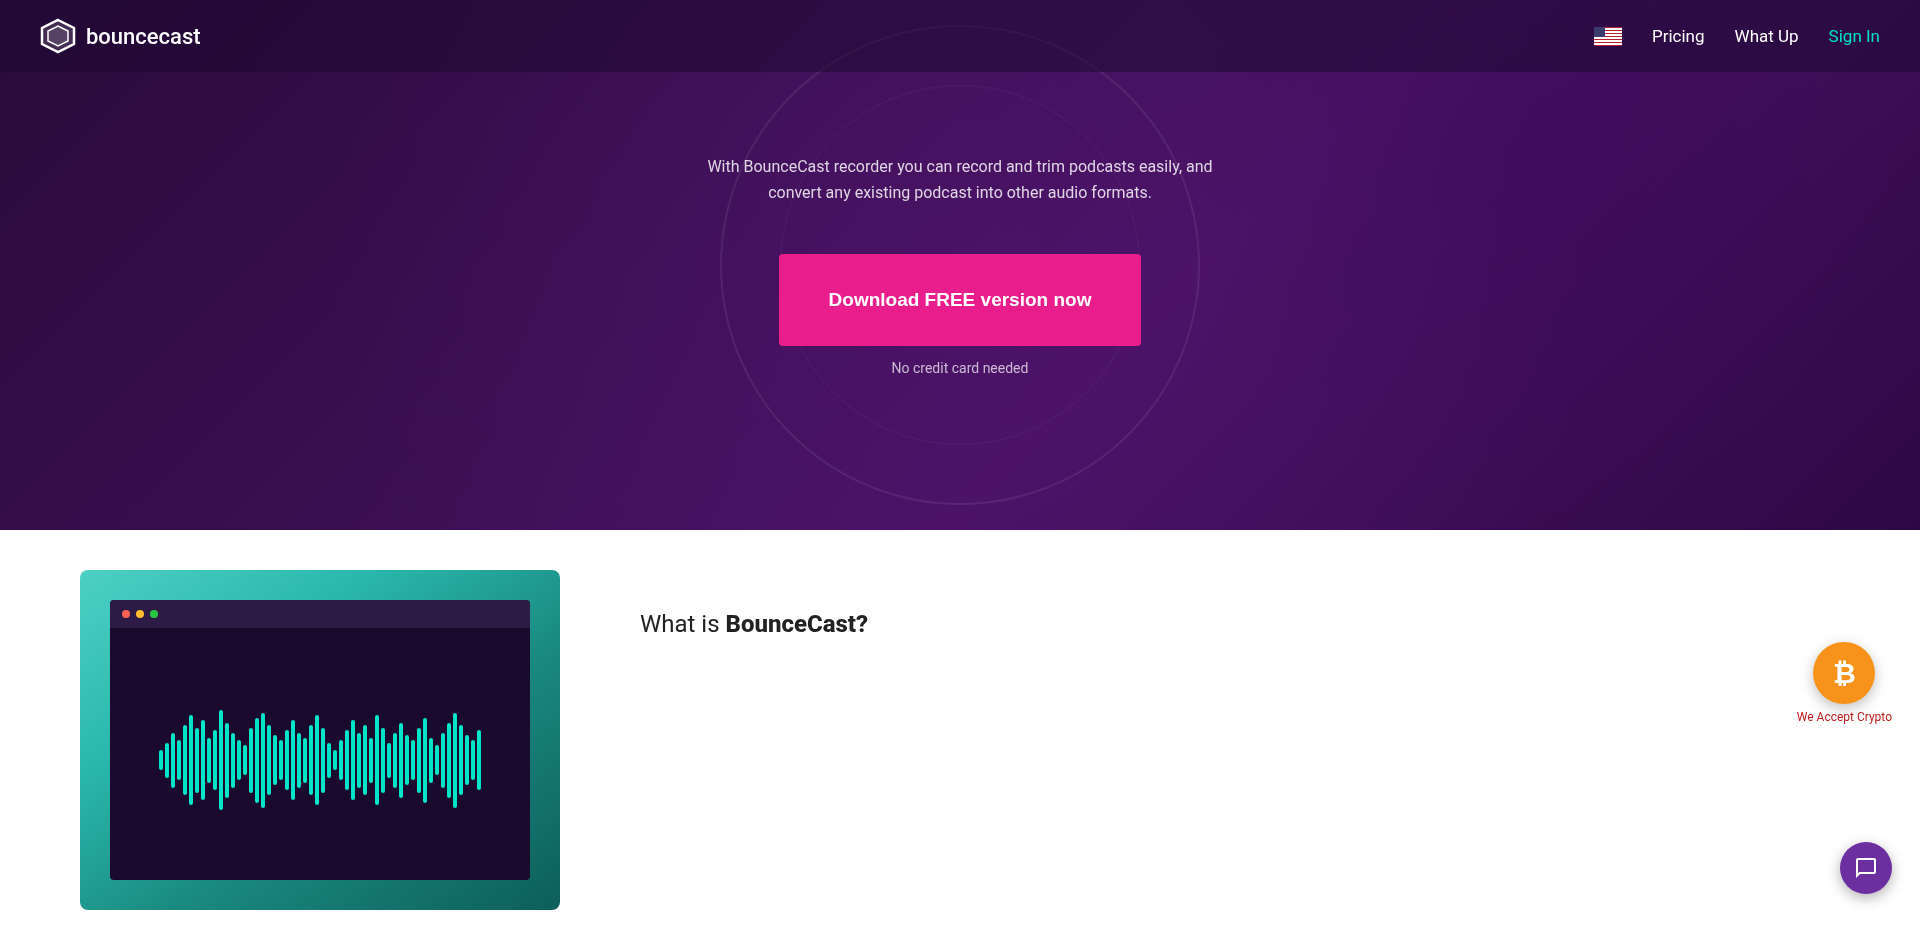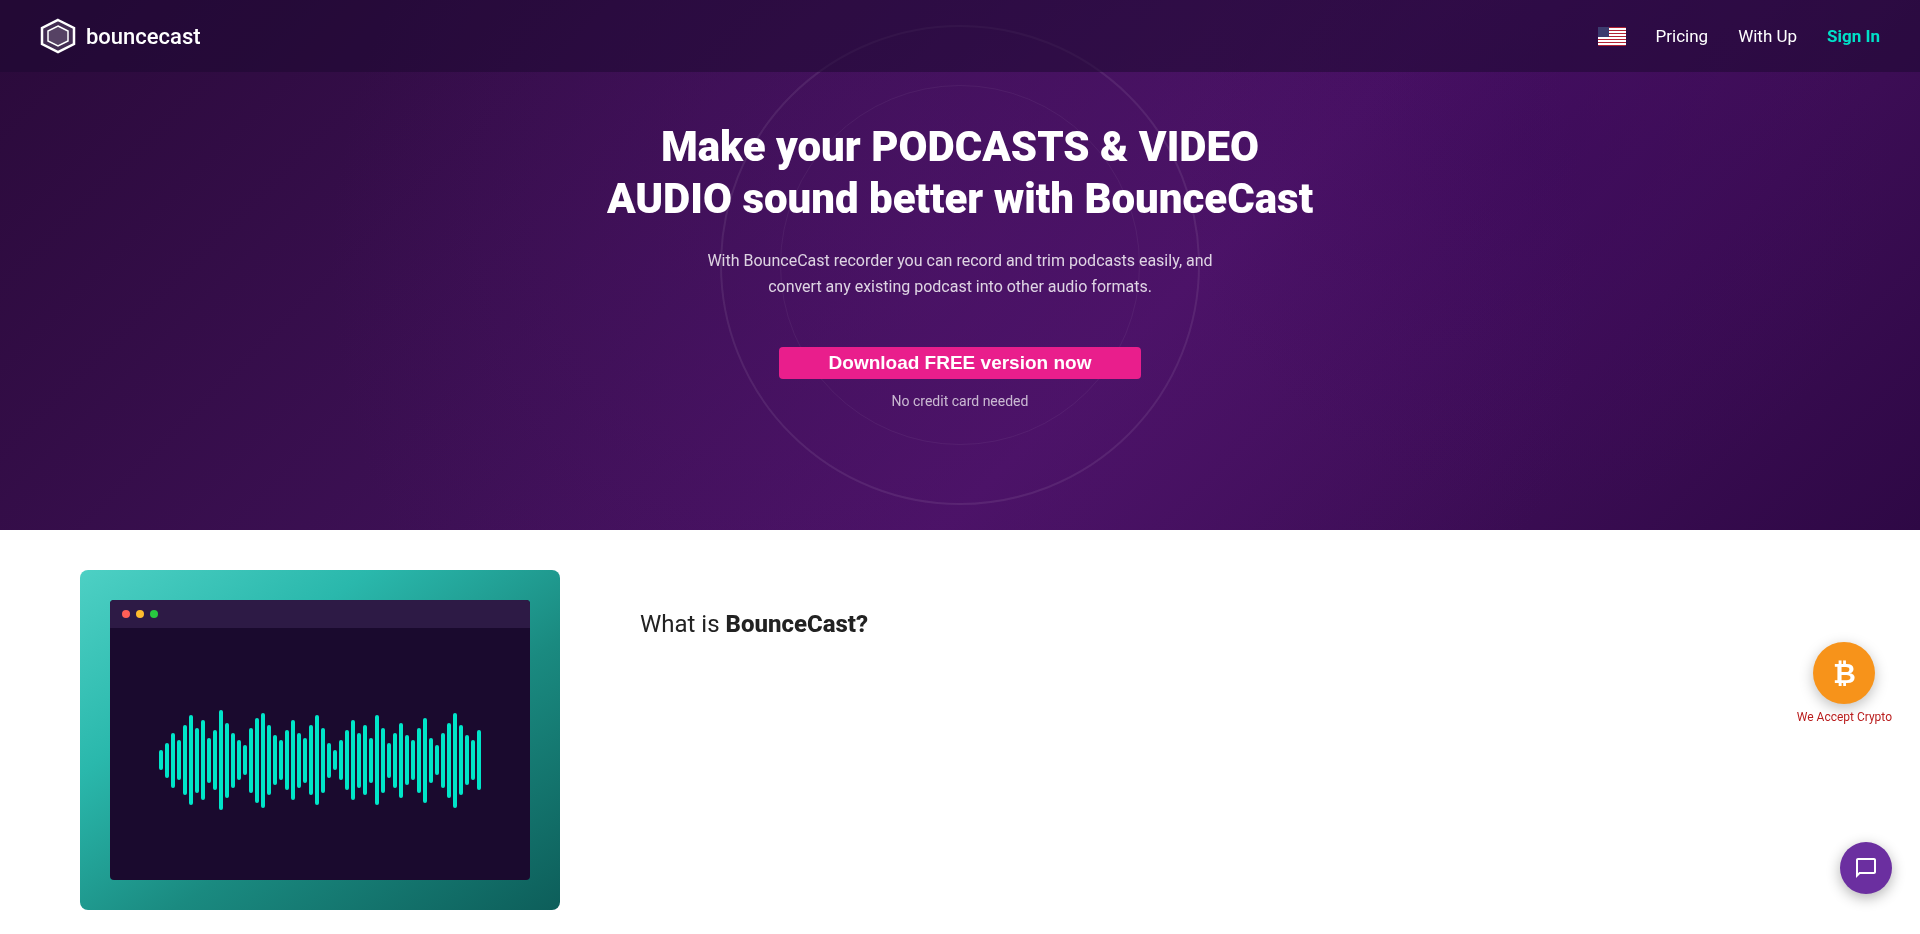--- a/index.html
+++ b/index.html
@@ -37,21 +37,21 @@
       text-align: right;
     }
     .nav-link {
       color: #fff;
       text-decoration: none;
       font-size: 17px;
       font-weight: 400;
     }
     .nav-link-signin {
       color: #00e0c8;
-      font-weight: 700;
+      font-weight: 400;
     }
 
     
     .hero {
       position: relative;
       width: 100%;
       height: 530px;
       background: linear-gradient(135deg, #2a0a3a 0%, #3d1055 40%, #4a1265 60%, #2e0845 100%);
       display: flex;
       flex-direction: column;
@@ -114,21 +114,21 @@
       max-width: 560px;
       margin-left: auto;
       margin-right: auto;
     }
     .btn-download {
       display: inline-block;
       background: #e91e8c;
       color: #fff;
       font-size: 19px;
       font-weight: 700;
-      padding: 5px 50px;
+      padding: 35px 50px;
       border-radius: 4px;
       border: none;
       cursor: pointer;
       text-decoration: none;
       margin-bottom: 14px;
     }
     .hero-no-card {
       color: rgba(255,255,255,0.7);
       font-size: 14px;
     }
@@ -286,34 +286,31 @@
   <a class="nav-logo" href="#">
     <svg class="logo-icon" viewBox="0 0 36 36" fill="none" xmlns="http://www.w3.org/2000/svg">
       <polygon points="18,2 34,10 34,26 18,34 2,26 2,10" stroke="white" stroke-width="2.5" fill="rgba(255,255,255,0.15)"></polygon>
       <polygon points="18,8 28,13 28,23 18,28 8,23 8,13" stroke="white" stroke-width="1.5" fill="rgba(255,255,255,0.1)"></polygon>
     </svg>
     <span>bouncecast</span>
   </a>
   <div class="nav-links">
     <div class="flag-us"></div>
     <a class="nav-link" href="#">Pricing</a>
-    <a class="nav-link" href="#">With Up</a>
+    <a class="nav-link" href="#">What Up</a>
     <a class="nav-link nav-link-signin" href="#">Sign In</a>
   </div>
 </nav>
 
 <section class="hero">
   <div class="hero-overlay"></div>
   <div class="hero-bg-circle"></div>
   <div class="hero-bg-circle2"></div>
 
   <div class="hero-content">
-    <h1 class="hero-title">
-      <span>Make your <span>PODCASTS &amp; VIDEO AUDIO</span> sound better with BounceCast</span>
-    </h1>
     <p class="hero-subtitle">With BounceCast recorder you can record and trim podcasts easily, and convert any existing podcast into other audio formats.</p>
     <div>
       <button class="btn-download">Download FREE version now</button>
     </div>
     <p class="hero-no-card">No credit card needed</p>
   </div>
 </section>
 
 <section class="below-hero">
   <div class="laptop-image">

